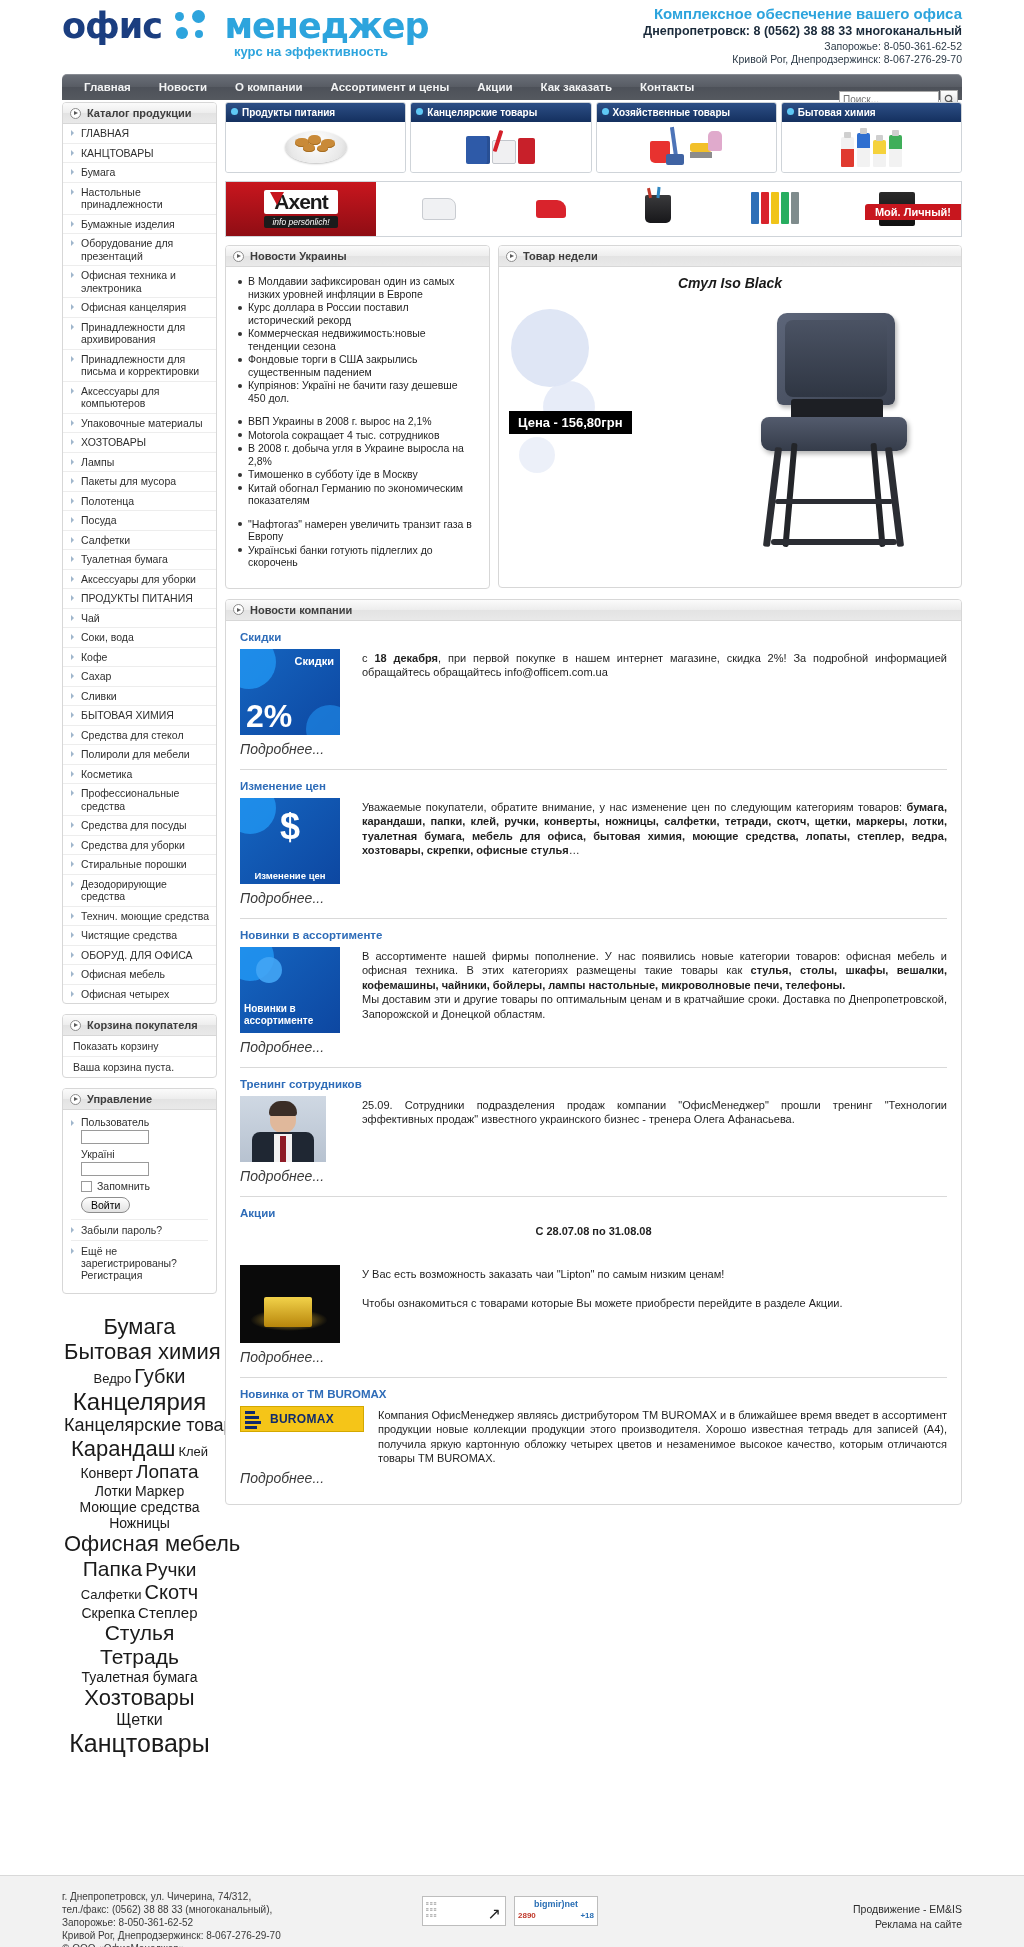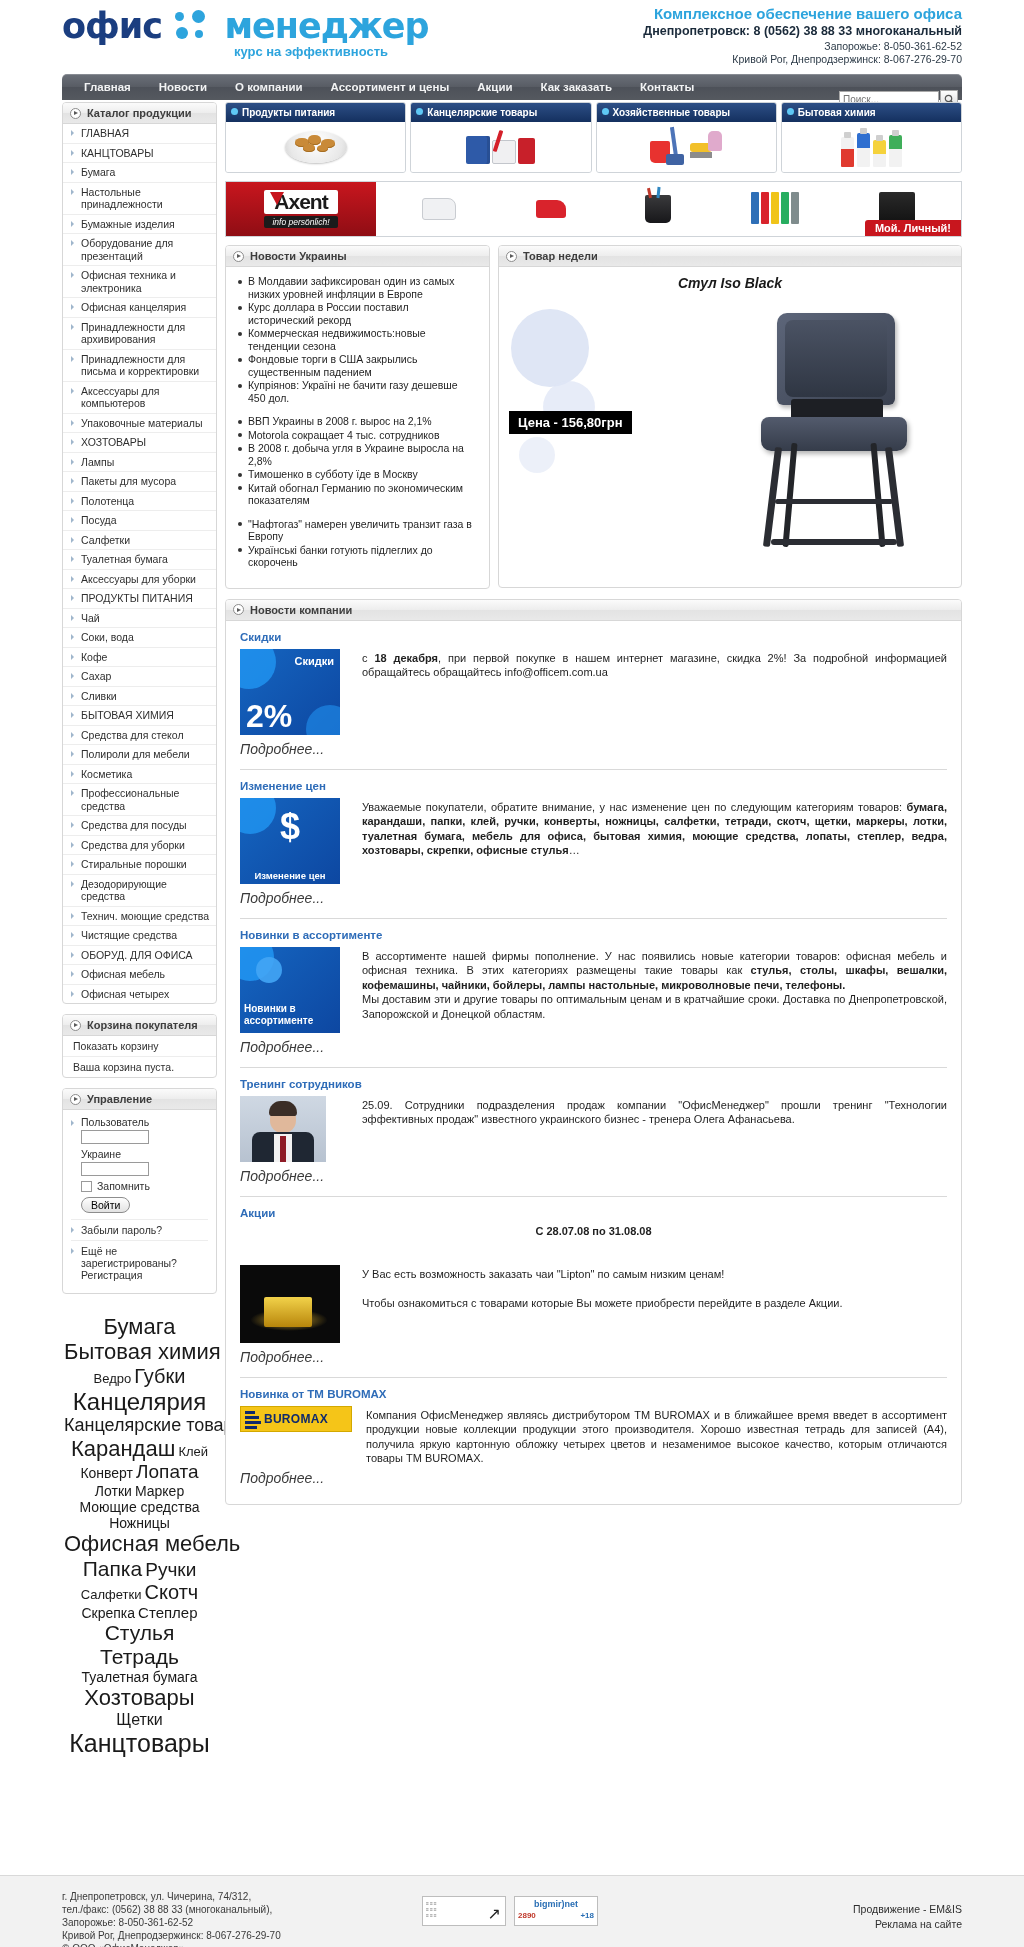--- a/index.html
+++ b/index.html
@@ -404,21 +404,21 @@
   .bi-folders { display: flex; gap: 2px; align-self: center; }
   .bi-folders i { display:block; width: 8px; height: 32px; border-radius: 1px;}
   .bi-folders i:nth-child(1){background:#2e6fb7;}
   .bi-folders i:nth-child(2){background:#d9232c;}
   .bi-folders i:nth-child(3){background:#f0c419;}
   .bi-folders i:nth-child(4){background:#27ae60;}
   .bi-folders i:nth-child(5){background:#7f8c8d;}
   .bi-black { width: 36px; height: 34px; background: linear-gradient(to bottom,#2a2a2a,#101010); border-radius: 2px; align-self:center;}
   .banner-tag {
     position: absolute;
-    right: 0; bottom: 0;
+    right: 0; bottom: 16px;
     background: #c8161e;
     color: #fff;
     font-weight: bold;
     font-size: 11px;
     padding: 2px 10px;
     border-radius: 3px 0 0 0;
   }
 
   
   .row2 { display: flex; gap: 8px; align-items: stretch; }
@@ -572,21 +572,21 @@
 
   .thumb-tea {
     width: 100px; height: 78px;
     background: #0a0a0a;
     position: relative; overflow: hidden;
   }
   .tea-glow { position:absolute; left:10px; bottom:12px; width:78px; height:22px; background: radial-gradient(ellipse at center, #c8a02a 0%, rgba(200,160,42,0) 70%); }
   .tea-pack { position:absolute; left:24px; bottom:16px; width:48px; height:30px; background: linear-gradient(to bottom,#f2d24a,#b8860b); border-radius:2px; }
 
   .thumb-buromax {
-    width: 112px; height: 26px;
+    width: 124px; height: 26px;
     background: #f5c518;
     position: relative; overflow: hidden;
     display:flex; align-items:center; justify-content:center;
     border: 1px solid #d3a800;
   }
   .bm-text { color:#102a6b; font-weight:bold; font-size:12px; letter-spacing:.3px;}
   .bm-bars { position:absolute; left:4px; top:4px; width:16px; height:18px; display:flex; flex-direction:column; gap:2px;}
   .bm-bars i { display:block; height:3px; background:#102a6b; }
   .bm-bars i:nth-child(1){width:10px;}
   .bm-bars i:nth-child(2){width:14px;}
@@ -761,21 +761,21 @@
         <div class="panel">
           <div class="panel-head">
             <span class="head-icon"></span>
             <span>Управление</span>
           </div>
           <div class="login-body">
             <div class="login-row">
               <span class="login-label">Пользователь</span>
             </div>
             <input class="login-input" type="text" style="">
-            <span class="login-label" style="margin-left:10px;">Украине</span>
+            <span class="login-label" style="margin-left:10px;">Україні</span>
             <input class="login-input" type="password" style="">
             <div class="remember-row">
               <span class="cbox"></span>
               <span class="remember-label">Запомнить</span>
             </div>
             <button class="btn-login">Войти</button>
             <div class="login-links">
               <div class="ll">Забыли пароль?</div>
               <div class="ll">Ещё не зарегистрированы? Регистрация</div>
             </div>

